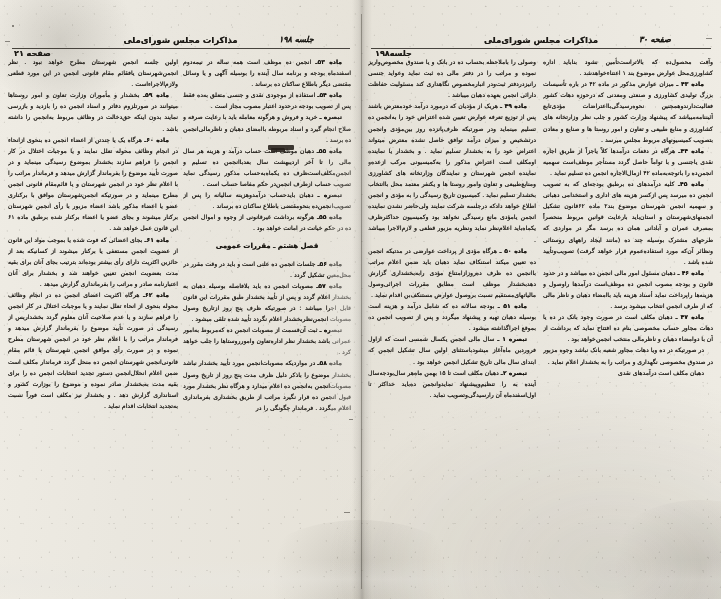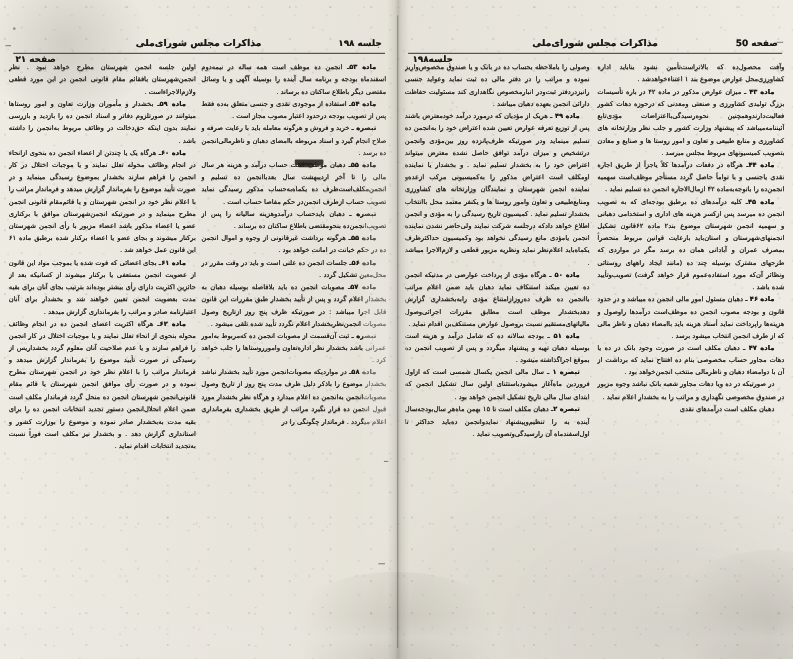--- a/index.html
+++ b/index.html
@@ -62,21 +62,21 @@
     position:absolute;height:15px;
     display:flex;align-items:center;
     font-family:"DejaVu Sans", sans-serif;
     font-size:8px;font-weight:bold;color:#1a1814;
     letter-spacing:.2px;
   }
   .runhead .slot{white-space:nowrap;}
   .runhead .slot.center{flex:1;text-align:center;font-size:8.5px;}
   .runhead .slot.edge{width:68px;}
   .runhead .slot.edge.l{text-align:left;margin-top:28px;}
-  .runhead .slot.edge.r{text-align:right;}
+  .runhead .slot.edge.r{text-align:left;font-style:italic;}
 
   .rule{
     position:absolute;height:1.4px;background:#23201b;opacity:.82;
   }
 
   
   .col{
     position:absolute;top:56px;bottom:6px;
     overflow:hidden;
     color:#1b1813;
@@ -166,20 +166,21 @@
         <span>دهبان موظف است حساب درآمد و هزینه هر سال مالی را تا آخر اردیبهشت سال بعد‌با‌انجمن ده تسلیم و انجمن‌مکلف‌است‌ظرف ده یکماه‌به‌حساب مذکور رسیدگی نماید تصویب حساب ازطرف انجمن‌در حکم مفاصا حساب است .</span>
       </p>
       <p class="ind">
         <span class="art">تبصره ـ</span>
         <span>دهبان باید‌حساب درآمد‌و‌هزینه سالیانه را پس از تصویب‌انجمن‌ده بنحو‌مقتضی باطلاع ساکنان ده برساند .</span>
       </p>
       <p class="ind">
         <span class="art">ماده ۵۵ـ</span>
         <span>هرگونه برداشت غیرقانونی از وجوه و اموال انجمن ده در حکم خیانت در امانت خواهد بود .</span>
       </p>
+      <div class="chapter">فصل هشتم ـ مقررات عمومی</div>
       <p class="ind">
         <span class="art">ماده ۵۶ـ</span>
         <span>جلسات انجمن ده علنی است و باید در وقت مقرر در محل‌معین تشکیل گردد .</span>
       </p>
       <p class="ind">
         <span class="art">ماده ۵۷ـ</span>
         <span>مصوبات انجمن ده باید بلافاصله بوسیله دهبان به بخشدار اعلام گردد و پس از تأیید بخشدار طبق مقررات این قانون قابل اجرا میباشد : در صورتیکه ظرف پنج روز ازتاریخ وصول مصوبات انجمن‌نظر‌بخشدار اعلام نگردد تأیید شده تلقی میشود .</span>
       </p>
       <p class="ind">
         <span class="art">تبصره ـ</span>
@@ -188,21 +189,21 @@
       <p class="ind">
         <span class="art">ماده ۵۸ـ</span>
         <span>در مواردیکه مصوبات‌انجمن مورد تأیید بخشدار نباشد بخشدار موضوع را باذکر دلیل ظرف مدت پنج روز از تاریخ وصول مصوبات‌انجمن به‌انجمن ده اعلام میدارد و هرگاه نظر بخشدار مورد قبول انجمن ده قرار نگیرد مراتب از طریق بخشداری بفرمانداری اعلام میگردد . فرماندار چگونگی را در</span>
       </p>
     </div>
   </div>
 
   <div class="page right">
 
     <div class="runhead" style="left:14px;right:14px;top:32px;">
-      <span class="slot edge r">صفحه 50</span>
+      <span class="slot edge r">صفحه ۳۰</span>
       <span class="slot center">مذاکرات مجلس شورای‌ملی</span>
       <span class="slot edge l">جلسه۱۹۸</span>
     </div>
     <div class="rule" style="left:10px;width:340px;top:48px;"></div>
 
     <div class="col" style="left:7px;width:168px;">
       <p>وصولی را با‌ملاحظه بحساب ده در بانک و یا صندوق مخصوص‌واریز نموده و مراتب را در دفتر مالی ده ثبت نماید و‌عواید جنسی را‌نیز‌در‌دفتر ثبت‌و‌در انبار‌مخصوص نگاهداری کند مسئولیت حفاظت دارائی انجمن بعهده دهبان میباشد .</p>
       <p class="ind">
         <span class="art">ماده ۴۹ ـ</span>
         <span>هریک از مؤدیان که درمورد درآمد خود‌معترض باشند پس از توزیع تعرفه عوارض تعیین شده اعتراض خود را به‌انجمن ده تسلیم مینماید و‌در صورتیکه ظرف‌پانزده روز بین‌مؤدی و‌انجمن در‌تشخیص و میزان درآمد توافق حاصل نشده معترض میتواند اعتراض خود را به بخشدار تسلیم نماید . و بخشدار یا نماینده او‌مکلف است اعتراض مذکور را به‌کمیسیونی مرکب ازعده‌و نماینده انجمن شهرستان و نمایندگان وزارتخانه های کشاورزی و‌منابع‌طبیعی و تعاون و‌امور روستا ها و یکنفر معتمد محل با‌انتخاب بخشدار تسلیم نماید . کمیسیون تاریخ رسیدگی را به مؤدی و انجمن اطلاع خواهد داد‌که درجلسه شرکت نمایند ولی‌حاضر نشدن نماینده انجمن یا‌مؤدی مانع رسیدگی نخواهد بود و‌کمیسیون حداکثر‌ظرف یکماه‌باید اعلام‌نظر نماید و‌نظریه مزبور قطعی و لازم‌الاجرا میباشد .</span>

